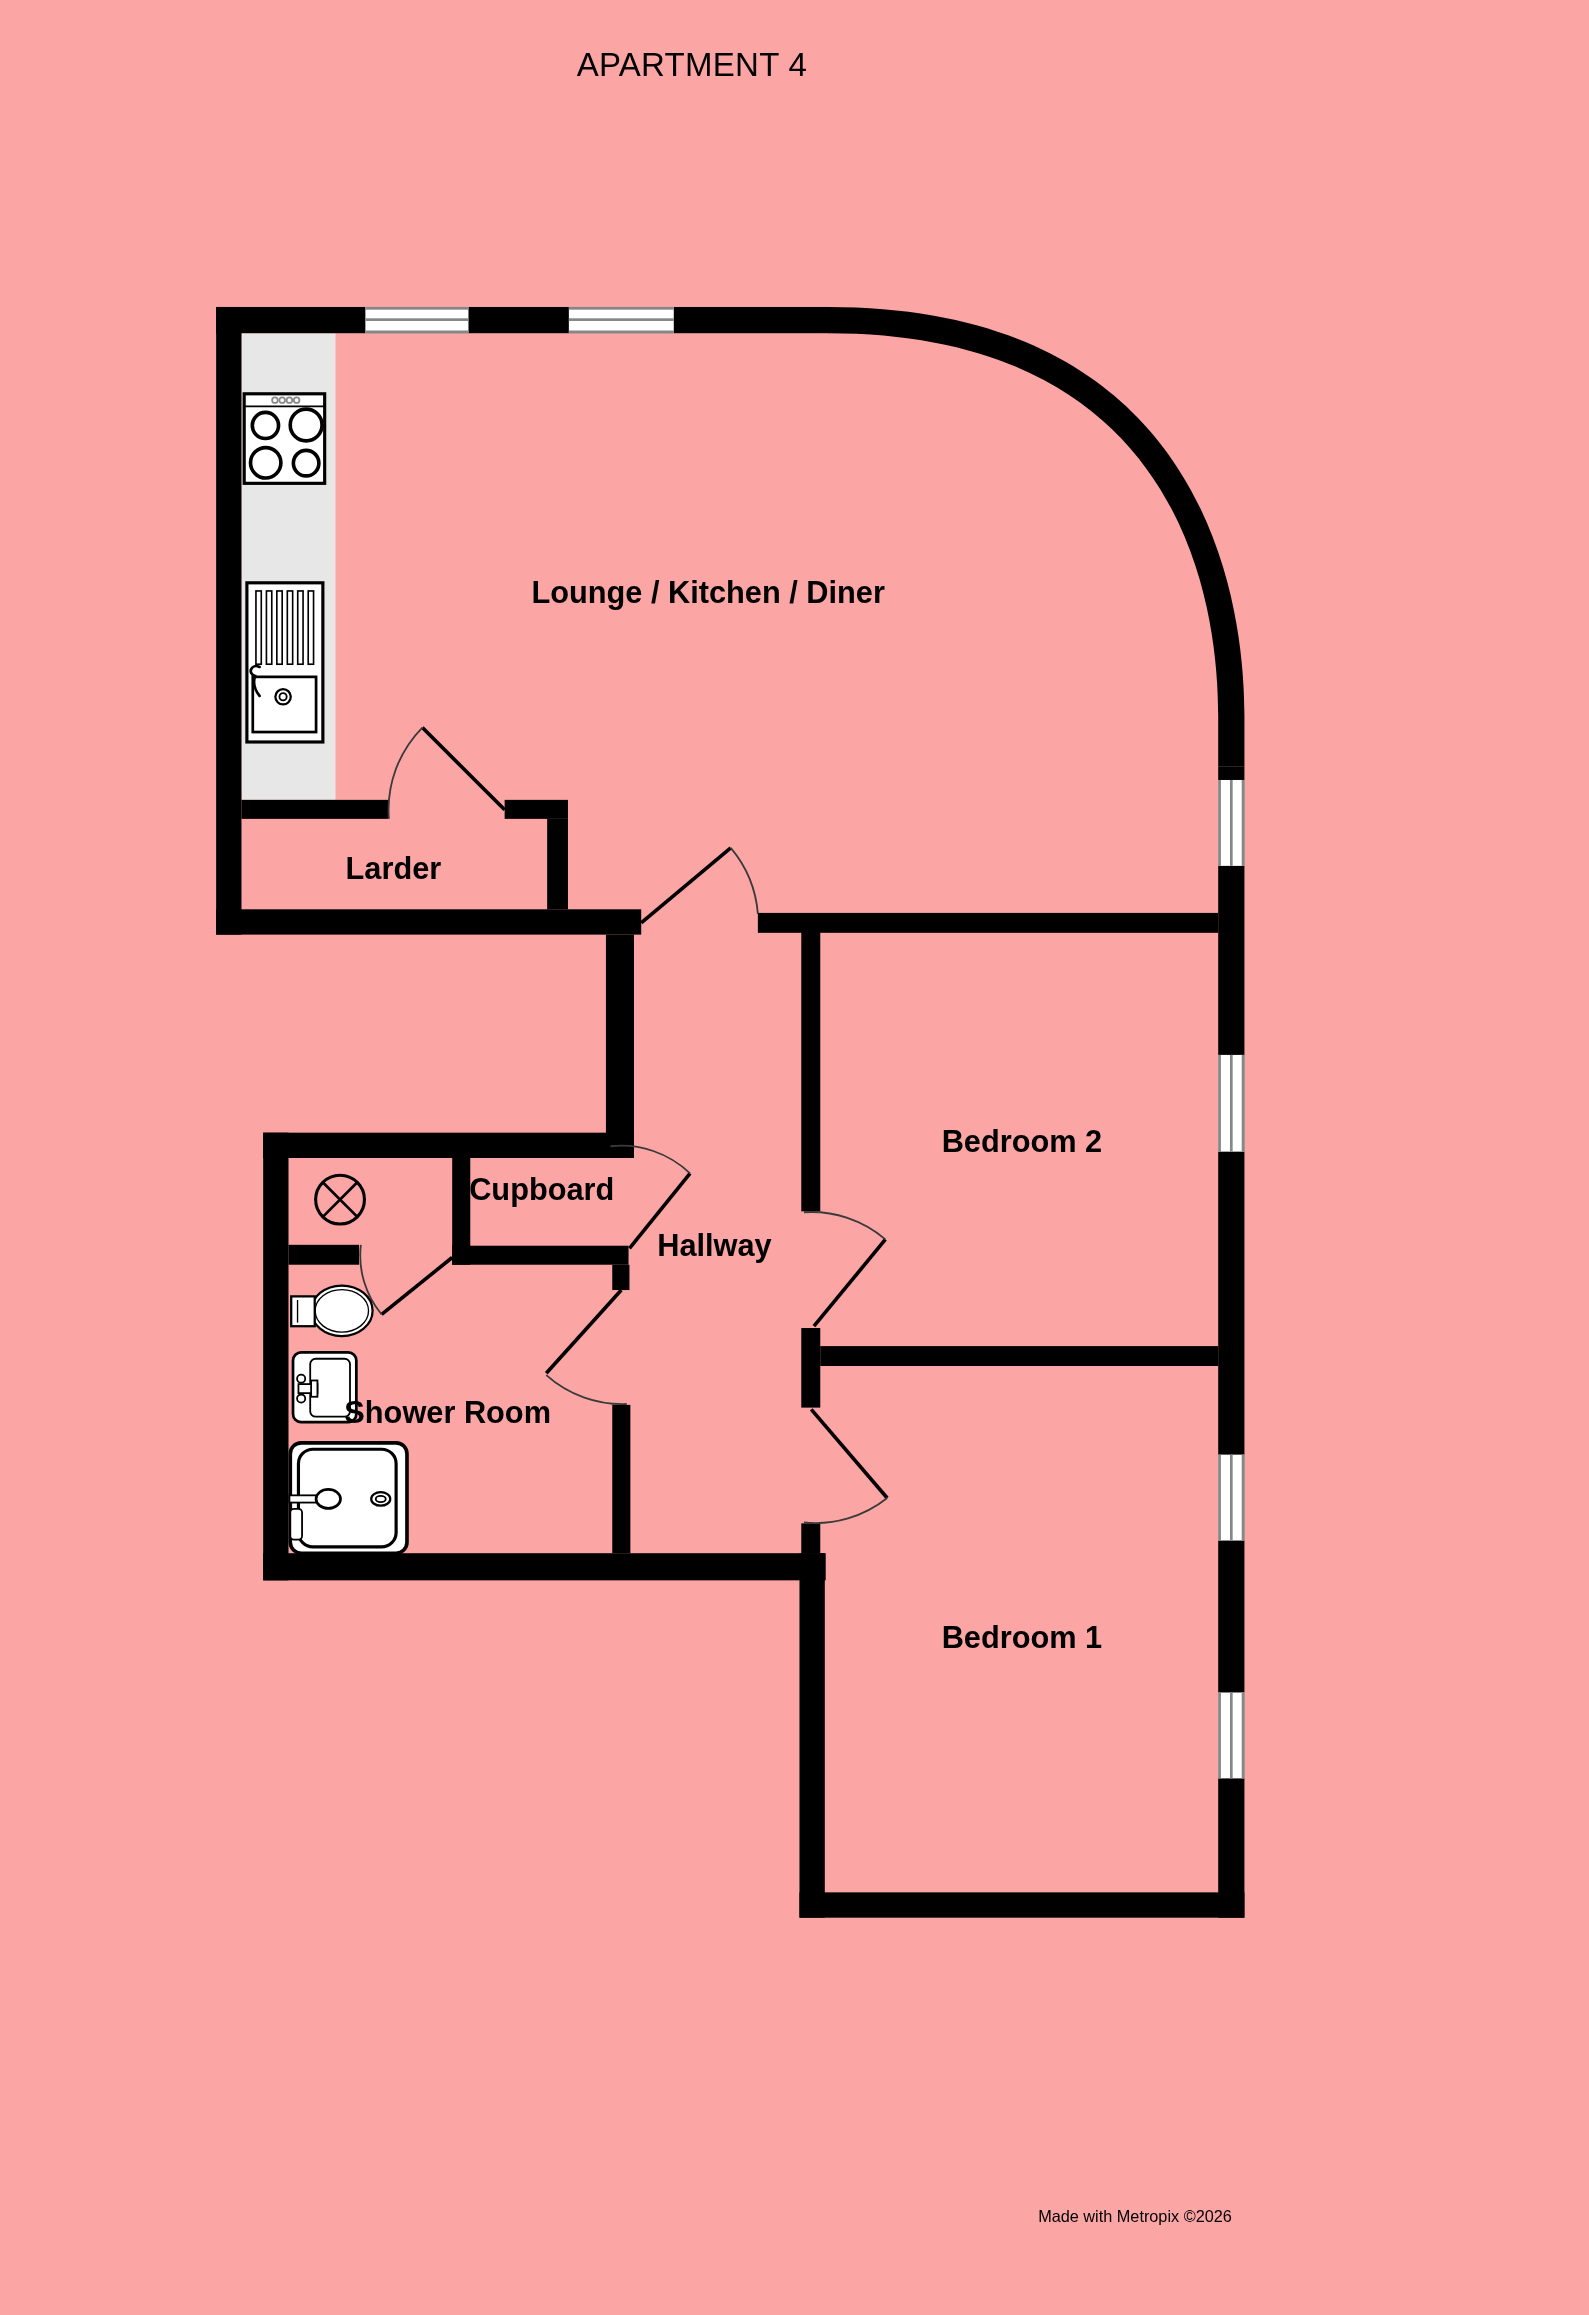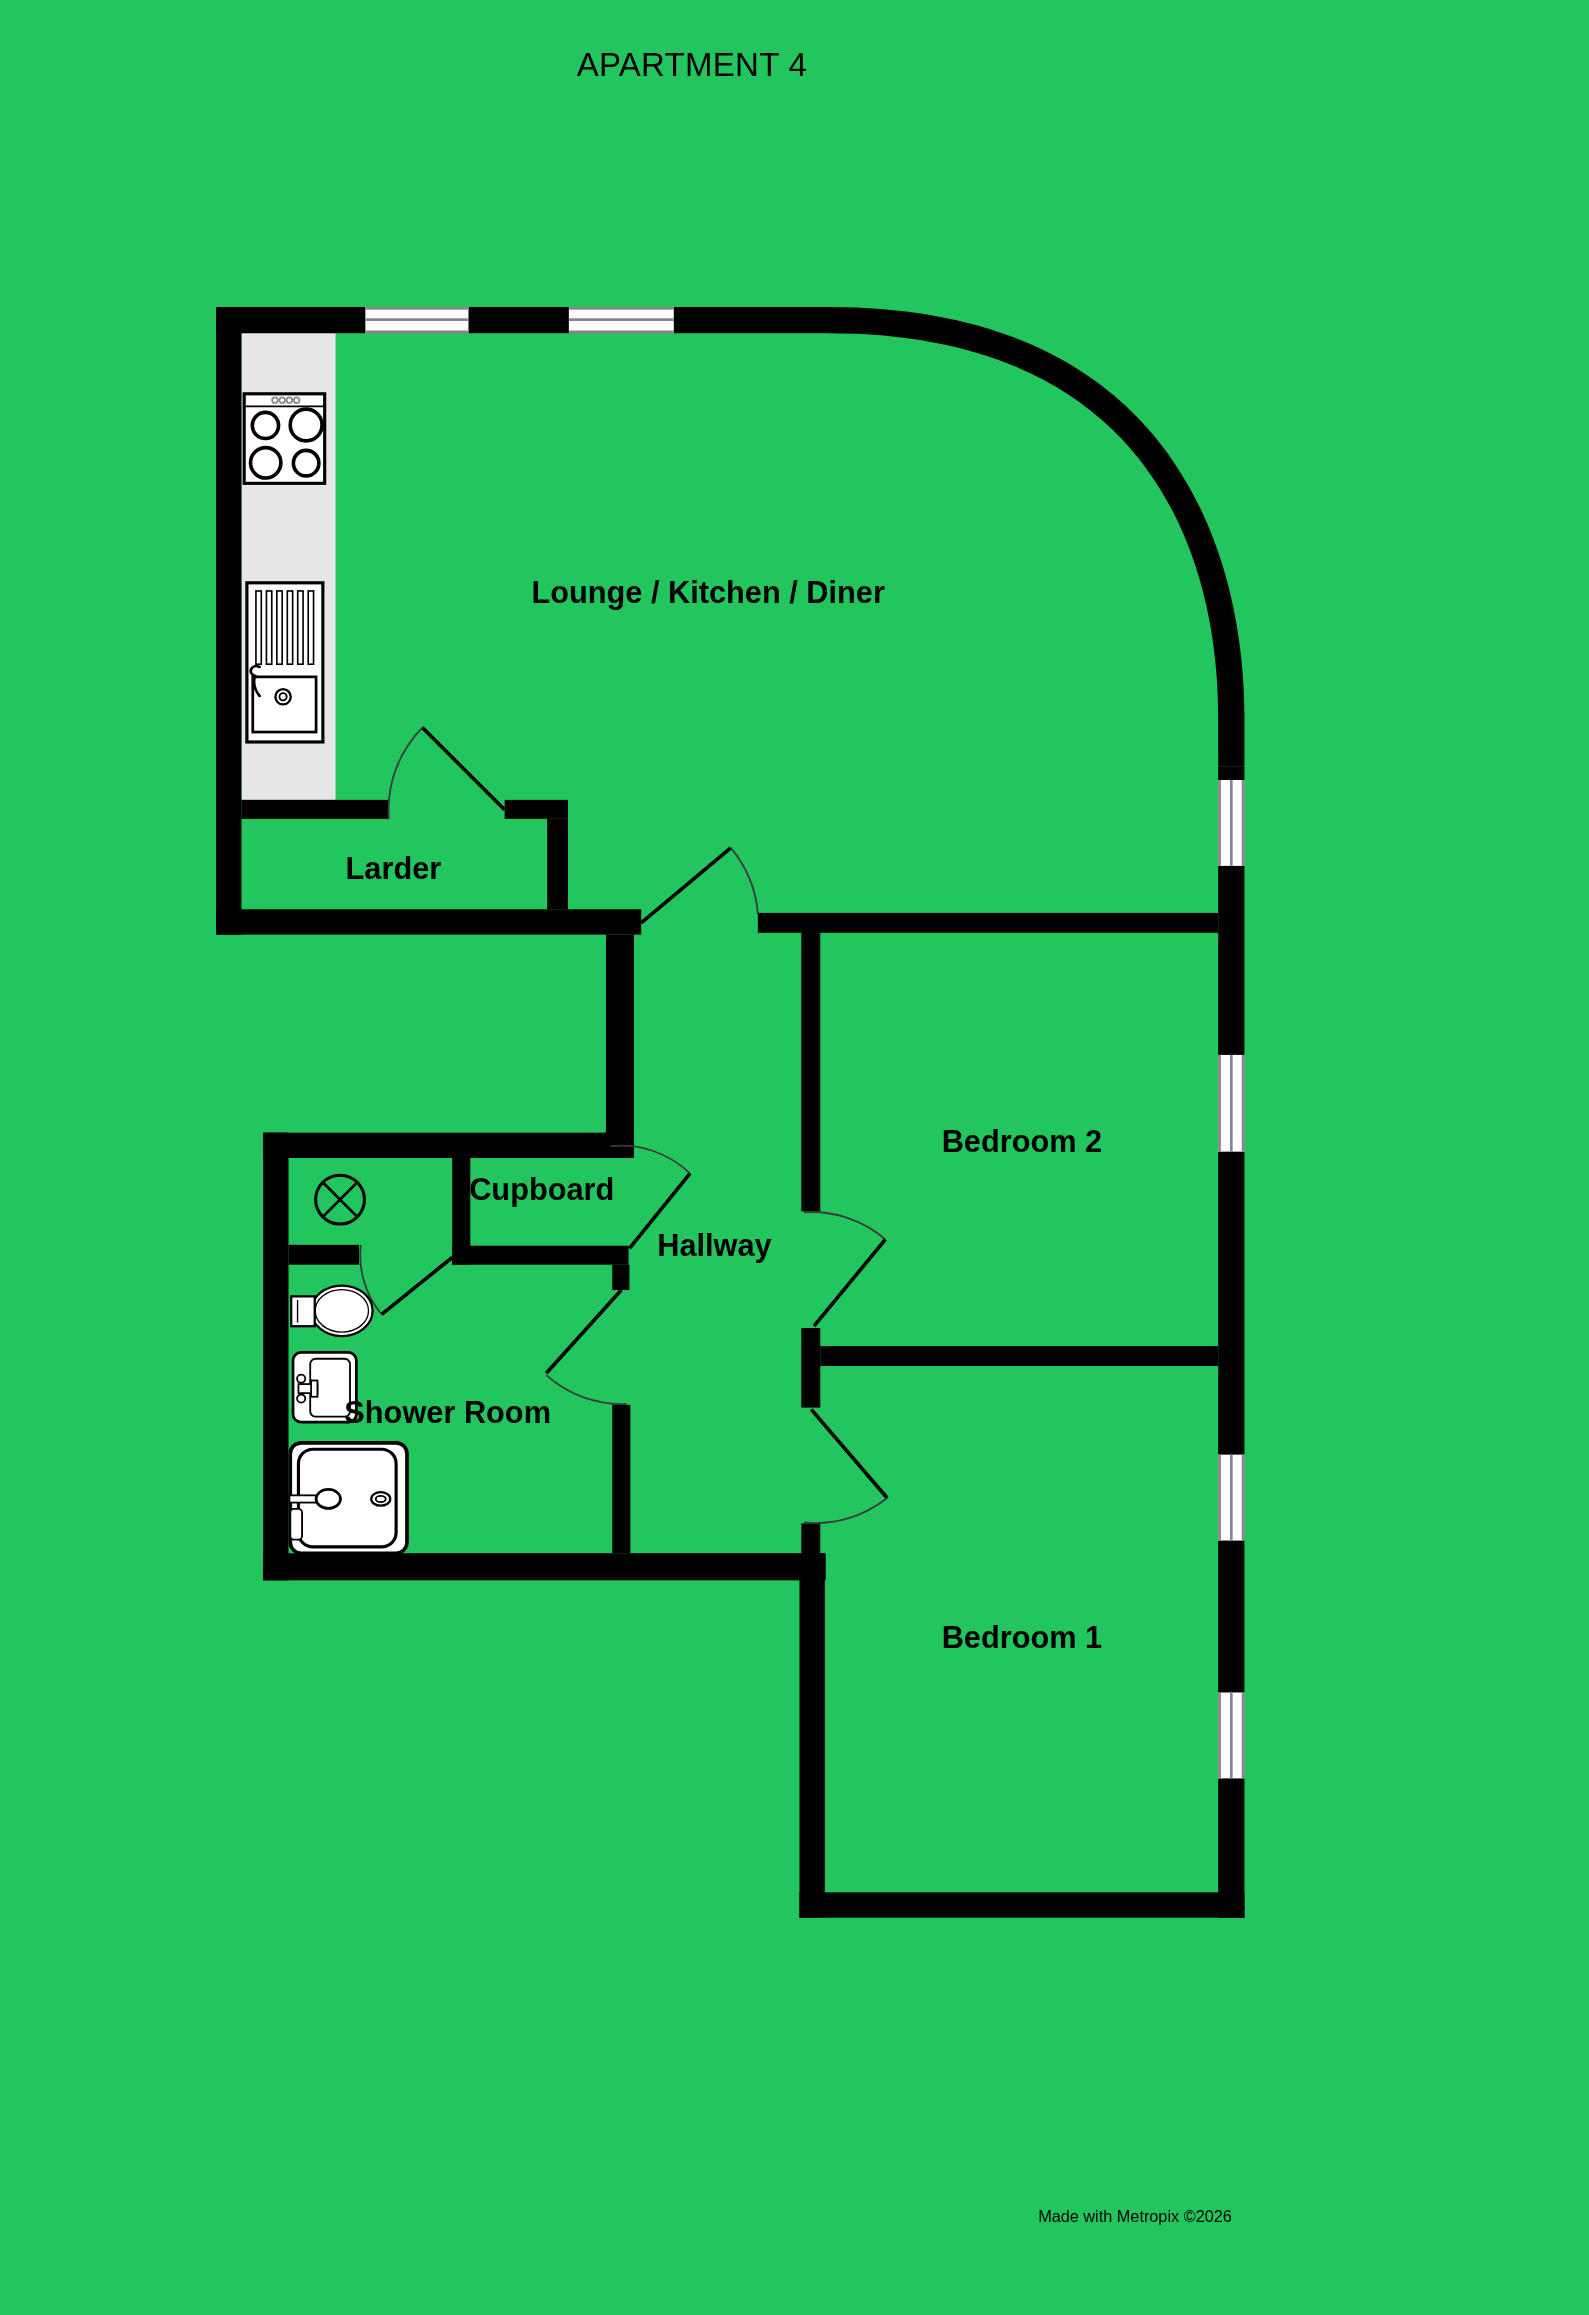--- a/index.html
+++ b/index.html
@@ -1,16 +1,16 @@
 <!DOCTYPE html>
 <html style="font-size:14.5px"><head>
 <meta charset="utf-8">
 <style>
   html,body{margin:0;padding:0;background:#ffffff;}
-  #page{position:relative;width:1589px;height:2316px;background:#22c55e;overflow:hidden;
+  #page{position:relative;width:1589px;height:2316px;background:#fca5a5;overflow:hidden;
         font-family:"Liberation Sans", sans-serif;}
   svg{position:absolute;left:0;top:0;}
   text{font-family:"Liberation Sans", sans-serif;fill:#000;}
   .lbl{font-weight:bold;font-size:34px;}
 </style>
 </head>
 <body>
 <div id="page">
 <svg width="1589" height="2316" viewBox="0 0 1757 2560">
 

